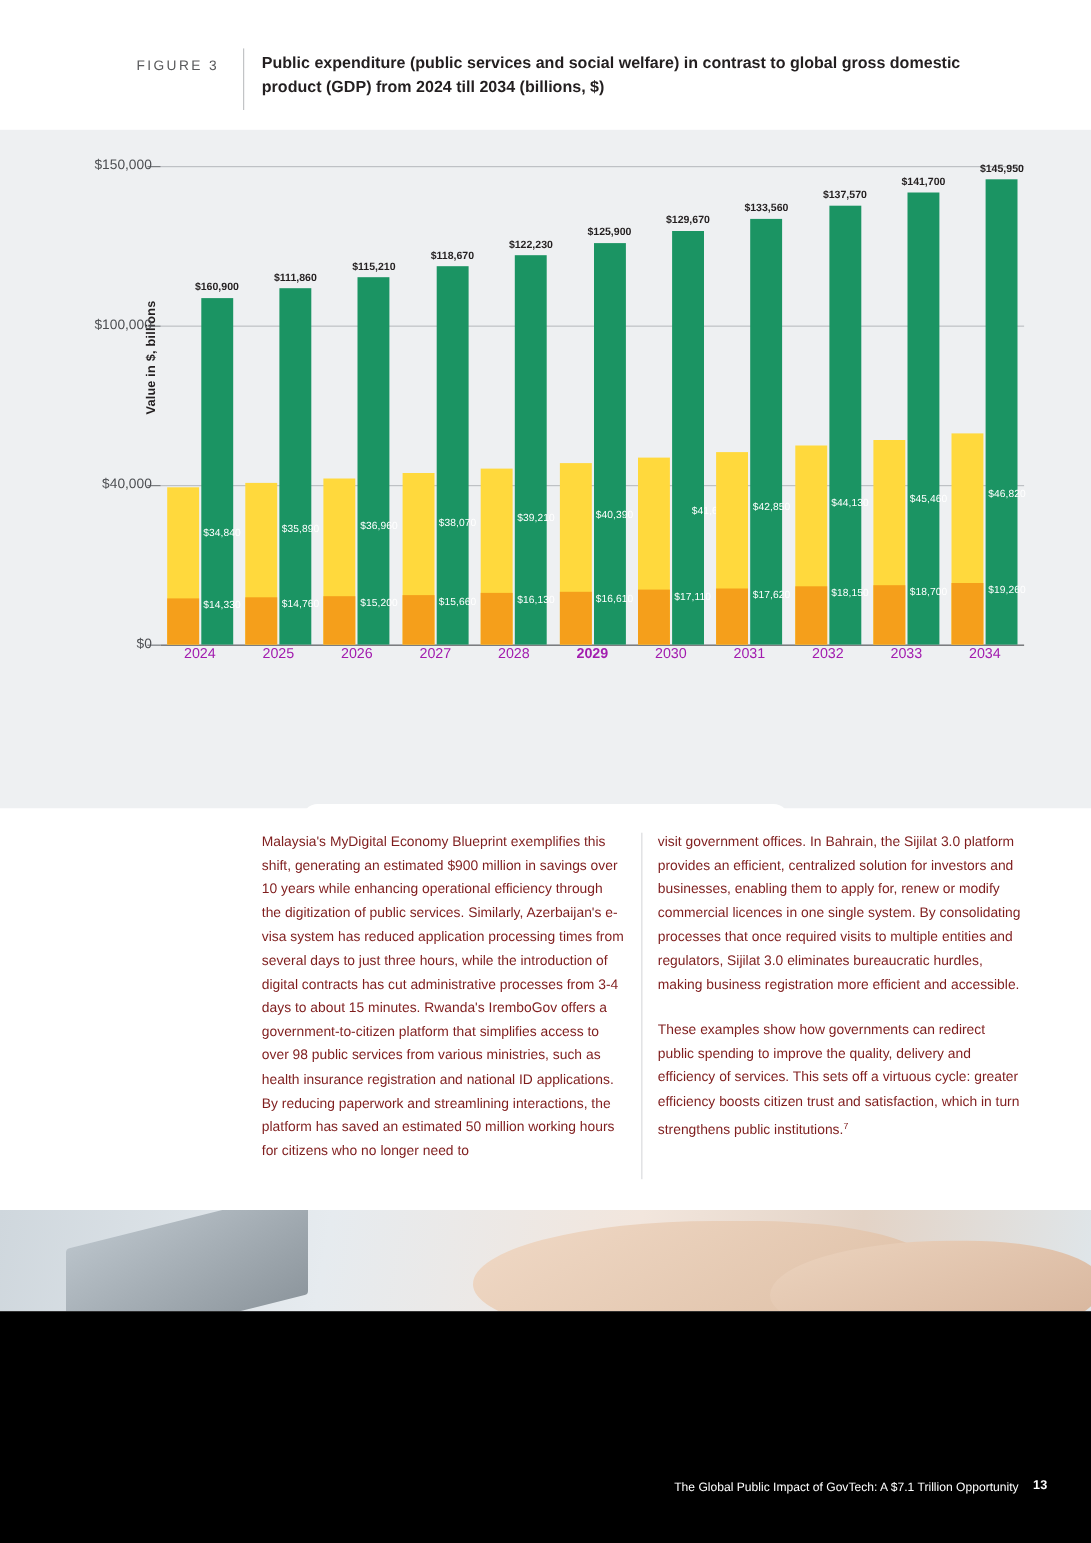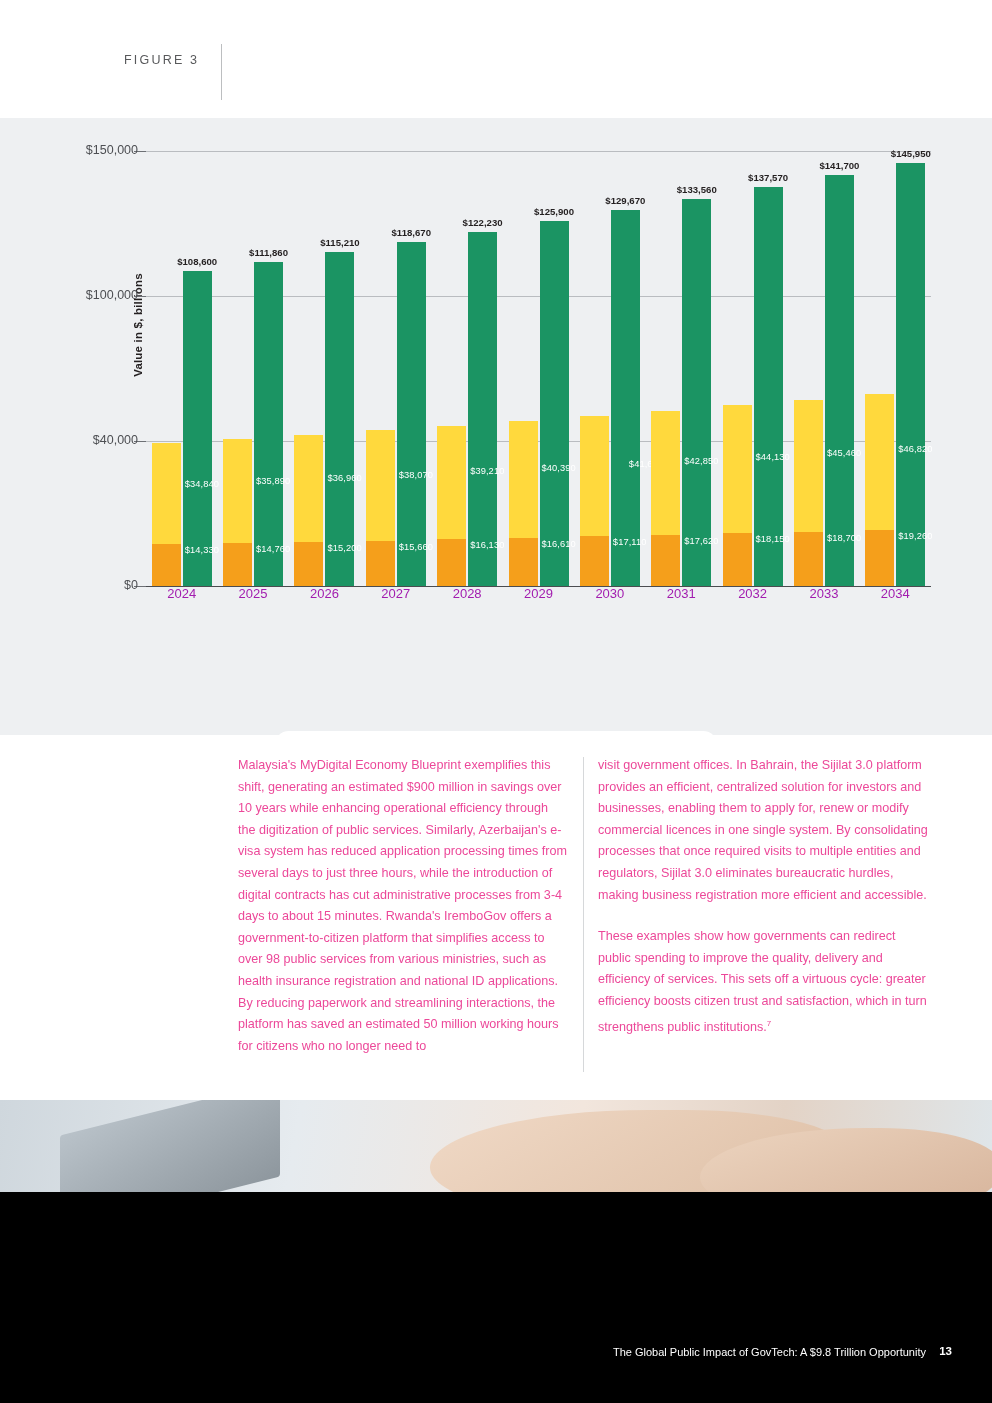--- a/index.html
+++ b/index.html
@@ -45,21 +45,21 @@
   .dot{width:14px;height:14px;border-radius:50%;display:inline-block;}
 
   .source{position:absolute;left:57px;top:666px;width:862px;font-size:9.9px;line-height:17px;color:#3a3a3a;}
   .source .bld{font-weight:bold;}
   .source .ital{font-style:italic;}
   .source a{color:#7b9fd4;text-decoration:underline;word-break:break-all;}
 
   
   .body-wrap{position:absolute;left:0;top:735px;width:992px;height:365px;background:#ffffff;}
   .col-rule{position:absolute;left:583px;top:22px;width:1px;height:315px;background:#d6d8da;}
-  .col{position:absolute;top:20px;width:330px;font-size:12.6px;line-height:21.6px;color:#ec4899;}
+  .col{position:absolute;top:20px;width:330px;font-size:12.6px;line-height:21.6px;color:#7f1d1d;}
   .col.left{left:238px;}
   .col.right{left:598px;}
   .col p{margin:0 0 20px 0;}
   sup{font-size:8px;vertical-align:super;}
 
   
   .photo{position:absolute;left:0;top:1100px;width:992px;height:92px;overflow:hidden;
          background:linear-gradient(100deg,#cfd7dd 0%,#e6ebef 30%,#f2e6dd 58%,#e3d3c6 78%,#dfe6ea 100%);}
   .photo .lap{position:absolute;left:60px;top:8px;width:220px;height:96px;
          background:linear-gradient(160deg,#b9c2c9,#8e979e);transform:skewY(-14deg);border-radius:3px;}
@@ -72,20 +72,21 @@
   .footer{position:absolute;left:0;top:1192px;width:992px;height:211px;background:#000000;}
   .footer-text{position:absolute;right:66px;top:1346px;font-size:11px;color:#ffffff;}
   .page-num{position:absolute;right:40px;top:1345px;font-size:11.5px;color:#ffffff;font-weight:bold;}
 </style>
 </head>
 <body>
 
 <div class="fig-header">
   <div class="fig-label">FIGURE 3</div>
   <div class="fig-rule"></div>
+  <div class="fig-title">Public expenditure (public services and social welfare) in contrast to global gross domestic product (GDP) from 2024 till 2034 (billions, $)</div>
 </div>
 
 <div class="chart-panel">
 
   <div class="plot">
     <div class="ylabel">Value in $, billions</div>
     <div id="grid-layer">
         <div class="gridline" style="top: 435px; background: rgb(74, 76, 80);"></div>
         <div class="tickmark" style="top: 435px;"></div>
         <div class="ytick" style="top: 435px;">$0</div>
@@ -99,21 +100,21 @@
         <div class="tickmark" style="top: 0px;"></div>
         <div class="ytick" style="top: 0px;">$150,000</div>
       </div>
     <div class="bars" id="bars-layer">
         <div class="group" style="left: 5.68182px; width: 60px;">
           <div class="bar welfare" style="left: 0px; width: 29px; height: 142.593px;"></div>
           <div class="bar services" style="left: 0px; width: 29px; height: 41.557px;"></div>
           <div class="bar gdp" style="left: 31px; width: 29px; height: 314.94px;"></div>
           <div class="vlabel" style="left: 33px; top: 327.964px;">$34,840</div>
           <div class="vlabel" style="left: 33px; top: 394.443px;">$14,330</div>
-          <div class="toplabel" style="left: 45.5px; transform: translateX(-50%); top: 105.06px;">$108,600</div>
+          <div class="toplabel" style="left: 45.5px; transform: translateX(-50%); top: 105.06px;">$160,900</div>
         </div>
         <div class="group" style="left: 77.0455px; width: 60px;">
           <div class="bar welfare" style="left: 0px; width: 29px; height: 146.885px;"></div>
           <div class="bar services" style="left: 0px; width: 29px; height: 42.804px;"></div>
           <div class="bar gdp" style="left: 31px; width: 29px; height: 324.394px;"></div>
           <div class="vlabel" style="left: 33px; top: 324.919px;">$35,890</div>
           <div class="vlabel" style="left: 33px; top: 393.196px;">$14,760</div>
           <div class="toplabel" style="left: 45.5px; transform: translateX(-50%); top: 95.606px;">$111,860</div>
         </div>
         <div class="group" style="left: 148.409px; width: 60px;">
@@ -190,21 +191,21 @@
         </div>
       </div>
   </div>
 
   <div class="xaxis" id="xaxis-layer">
       <div class="xtick" style="left: 0px; width: 71.3636px;">2024</div>
       <div class="xtick" style="left: 71.3636px; width: 71.3636px;">2025</div>
       <div class="xtick" style="left: 142.727px; width: 71.3636px;">2026</div>
       <div class="xtick" style="left: 214.091px; width: 71.3636px;">2027</div>
       <div class="xtick" style="left: 285.455px; width: 71.3636px;">2028</div>
-      <div class="xtick" style="left: 356.818px; width: 71.3636px;">2029</div>
+      <div class="xtick" style="left: 356.818px; width: 71.3636px; font-weight: bold;">2029</div>
       <div class="xtick" style="left: 428.182px; width: 71.3636px;">2030</div>
       <div class="xtick" style="left: 499.545px; width: 71.3636px;">2031</div>
       <div class="xtick" style="left: 570.909px; width: 71.3636px;">2032</div>
       <div class="xtick" style="left: 642.273px; width: 71.3636px;">2033</div>
       <div class="xtick" style="left: 713.636px; width: 71.3636px;">2034</div>
     </div>
 
   <div class="legend" id="legend-layer">
       <div class="lg-item">
         <span class="dot" style="background: rgb(245, 159, 27);"></span>
@@ -236,14 +237,14 @@
   </div>
 </div>
 
 <div class="photo">
   <div class="lap"></div>
   <div class="hand"></div>
   <div class="hand2"></div>
 </div>
 
 <div class="footer"></div>
-<div class="footer-text">The Global Public Impact of GovTech: A $9.8 Trillion Opportunity</div>
+<div class="footer-text">The Global Public Impact of GovTech: A $7.1 Trillion Opportunity</div>
 <div class="page-num">13</div>
 
 </body></html>

